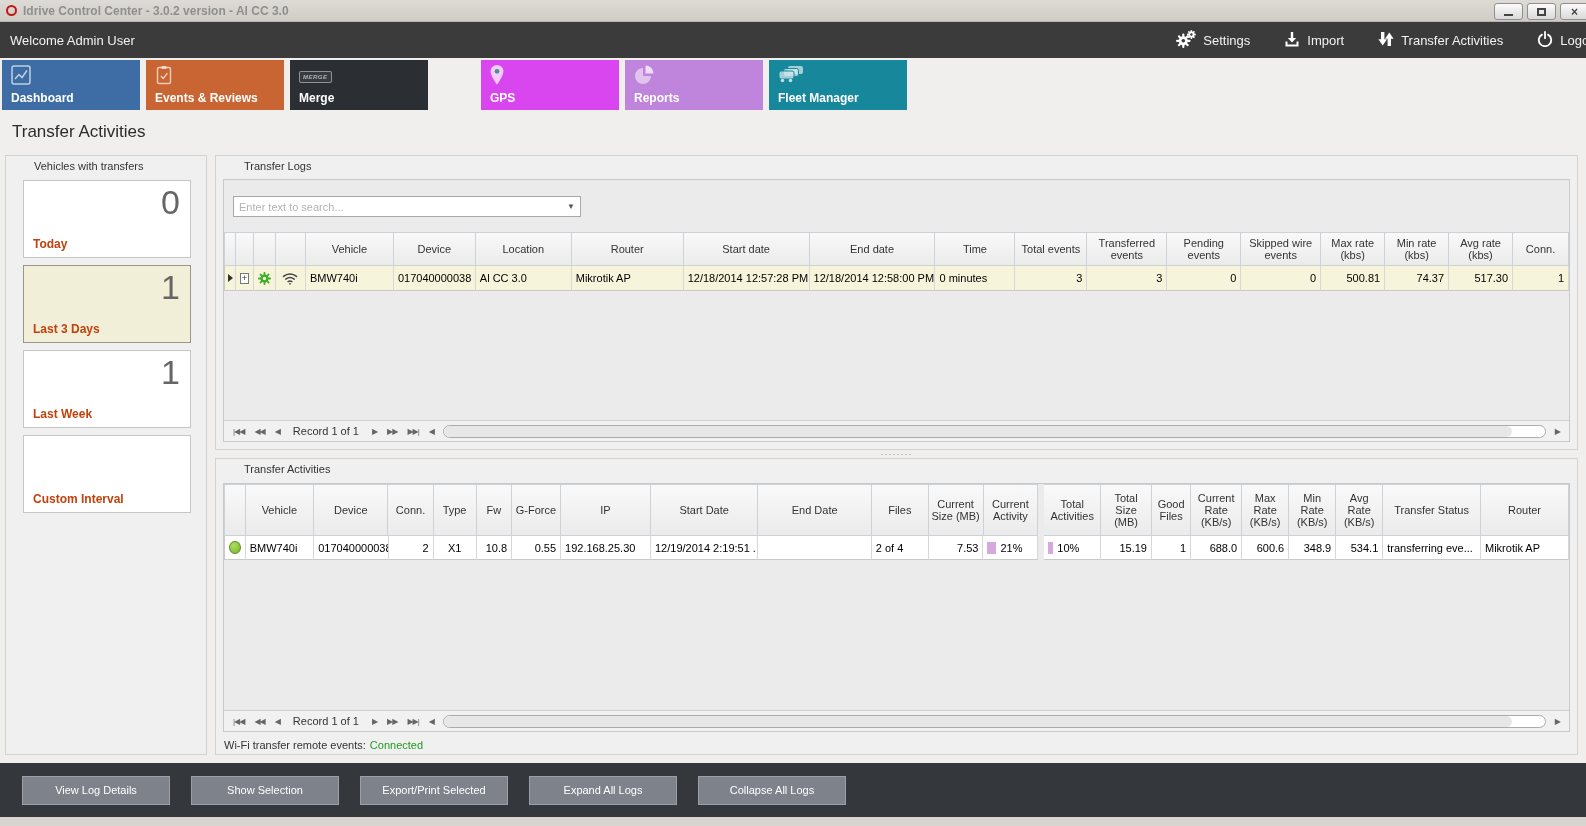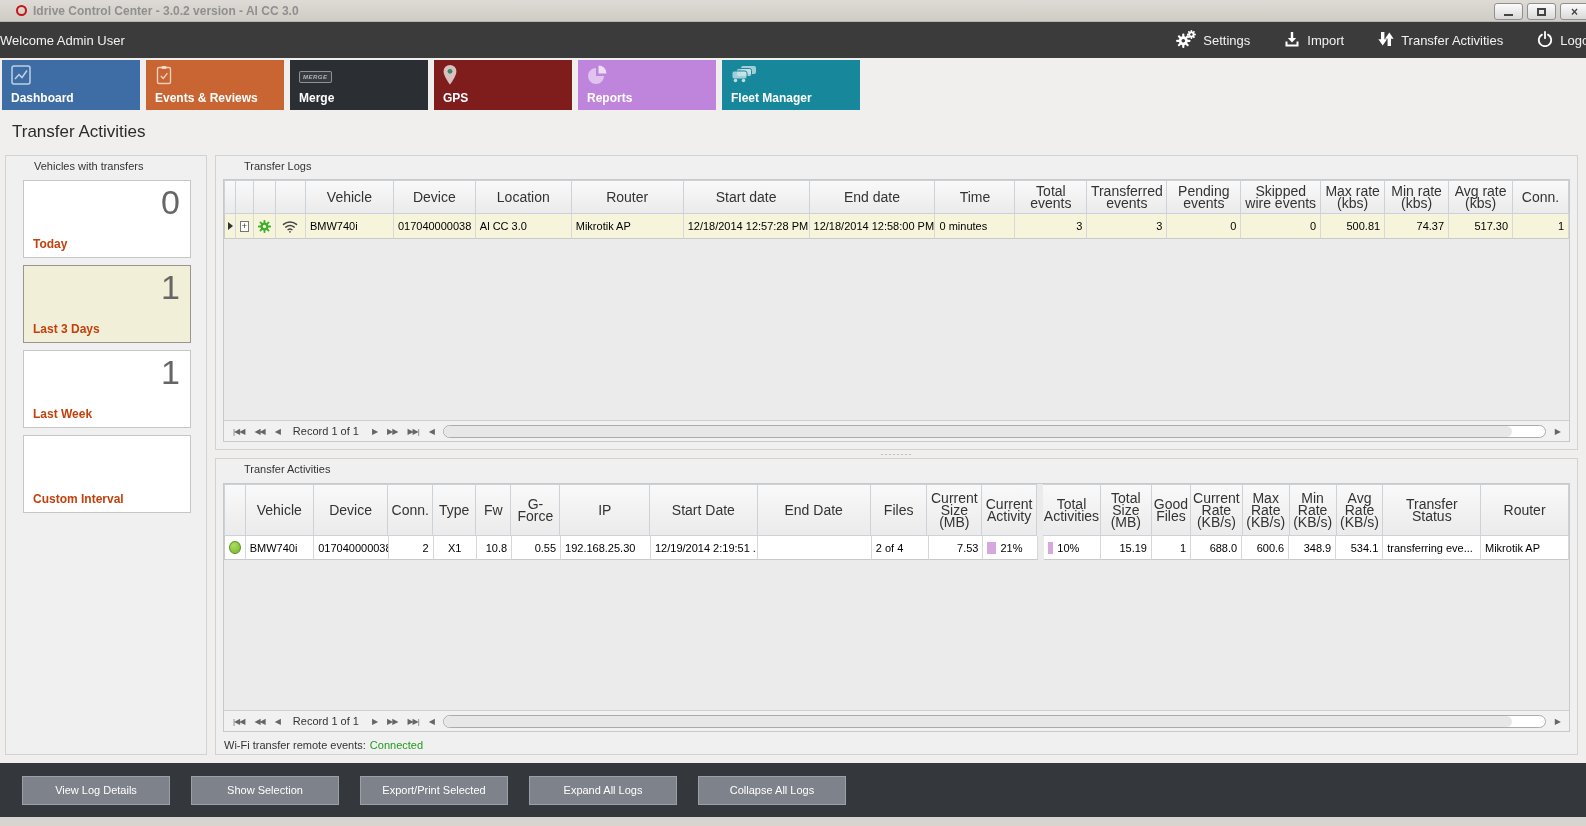--- a/index.html
+++ b/index.html
@@ -1,34 +1,34 @@
 <!DOCTYPE html>
 <html><head>
 <meta charset="utf-8">
 <style>
   * { margin:0; padding:0; box-sizing:border-box; }
   html,body { width:1586px; height:826px; overflow:hidden; font-family:"Liberation Sans", sans-serif; background:#f0efed; position:relative; }
 
   
   .titlebar { position:absolute; left:0; top:0; width:1586px; height:22px;
     background:linear-gradient(#dedbd6,#cfccc6); border-bottom:1px solid #b8b5af;
-    display:flex; align-items:center; padding-left:16px; }
+    display:flex; align-items:center; padding-left:6px; }
   .app-icon { width:11px; height:11px; border:2px solid #c41414; border-radius:50%; margin-right:6px; flex:0 0 auto; }
   .titlebar-text { font-size:12px; font-weight:bold; color:#8f8f8f; }
   .winbtn { position:absolute; top:3px; width:29px; height:17px; border:1px solid #8f8f8f; border-radius:3px;
     background:linear-gradient(#fbfbfb,#d9d9d9); display:flex; align-items:center; justify-content:center; }
   .winbtn.min { left:1494px; } .winbtn.max { left:1527px; } .winbtn.close { left:1560px; }
   .glyph-min { width:9px; height:2px; background:#444; margin-top:7px; }
   .glyph-max { width:9px; height:8px; border:2px solid #444; }
   .glyph-close { font-size:12px; color:#444; font-weight:bold; line-height:1; }
 
   
   .topbar { position:absolute; left:0; top:22px; width:1586px; height:36px; background:#3b3b3b;
     display:flex; align-items:center; color:#fff; }
-  .welcome { font-size:13px; color:#f2f2f2; }
+  .welcome { font-size:13px; padding-left:10px; color:#f2f2f2; }
   .topbar-actions { position:absolute; right:-14px; top:0; height:36px; display:flex; align-items:center; gap:34px; padding-right:0; }
   .tb-action { display:flex; align-items:center; gap:7px; font-size:13px; color:#f2f2f2; cursor:pointer; white-space:nowrap; }
 
   
   .tiles { position:absolute; left:2px; top:60px; display:flex; gap:6px; }
   .tile { width:138px; height:50px; color:#fff; position:relative; padding:5px 0 0 9px; cursor:pointer; }
   .tile .t-label { position:absolute; left:9px; bottom:5px; font-size:12px; font-weight:bold; }
   .tile svg { opacity:.8; }
   .merge-badge { display:inline-block; border:1px solid rgba(255,255,255,.45); background:rgba(255,255,255,.06);
     color:rgba(255,255,255,.6); font-size:6px; font-style:italic; font-weight:bold; letter-spacing:.5px;
@@ -61,21 +61,21 @@
   .search-wrap input { flex:1; border:none; outline:none; font-size:11px; color:#333; padding:0 5px;
     font-family:"Liberation Sans", sans-serif; background:transparent; }
   .search-wrap input::placeholder { color:#b4b4b4; }
   .dd-btn { width:18px; height:100%; display:flex; align-items:center; justify-content:center;
     font-size:8px; color:#555; cursor:pointer; }
 
   
   .tbl { width:1345px; }
   .trow { display:flex; }
   .th { background:linear-gradient(#f9f9f9,#ebebeb); border-top:1px solid #cdd2d8; border-right:1px solid #cdd2d8;
-    border-bottom:1px solid #cdd2d8; font-size:14px; color:#333; display:flex; align-items:center;
+    border-bottom:1px solid #cdd2d8; font-size:11px; color:#333; display:flex; align-items:center;
     justify-content:center; text-align:center; padding:1px 2px; line-height:12px; }
   .th:first-child { border-left:1px solid #cdd2d8; }
   .td { font-size:11px; color:#000; border-right:1px solid #d8d8d8; border-bottom:1px solid #c9c9c9;
     display:flex; align-items:center; padding:0 4px; overflow:hidden; white-space:nowrap; }
   .td:first-child { border-left:1px solid #c9c9c9; }
   .num { justify-content:flex-end; } .ctr { justify-content:center; }
   .logs-tbl .th { height:34px; }
   .logs-tbl .td { height:25px; background:#f6f4da; }
   .acts-tbl .th { height:52px; }
   .acts-tbl .td { height:24px; background:#fff; }
@@ -197,21 +197,21 @@
           <rect x="2.5" y="2.5" width="13" height="16" rx="1.5"></rect>
           <rect x="6.5" y="1" width="5" height="3" rx="1" fill="rgba(255,255,255,.85)" stroke="none"></rect>
           <polyline points="5.8,11 8.2,13.4 12.4,8.2"></polyline>
         </svg></span>
     <span class="t-label">Events &amp; Reviews</span>
   </div>
   <div class="tile" style="background-color: rgb(43, 46, 51);">
     <span class="merge-badge">MERGE</span>
     <span class="t-label">Merge</span>
   </div>
-  <div class="tile" style="background-color: #7f1d1d;">
+  <div class="tile" style="background-color: #d946ef; margin-left: 47px;">
     <span><svg width="14" height="20" viewBox="0 0 14 20" fill="rgba(255,255,255,.9)">
           <path d="M7 0a6.4 6.4 0 00-6.4 6.4C.6 11 7 19.5 7 19.5s6.4-8.5 6.4-13.1A6.4 6.4 0 007 0z"></path>
           <circle cx="7" cy="6.3" r="2.4" fill="#27a578"></circle>
         </svg></span>
     <span class="t-label">GPS</span>
   </div>
   <div class="tile" style="background-color: rgb(191, 132, 220);">
     <span><svg width="20" height="20" viewBox="0 0 20 20">
           <path fill="rgba(255,255,255,.65)" d="M9 3a8 8 0 108 8H9z"></path>
           <path fill="rgba(255,255,255,.9)" d="M11.5 0.5a8 8 0 018 8h-8z"></path>
@@ -250,20 +250,26 @@
     <div class="card">
       <span class="card-count"></span>
       <span class="card-label">Custom Interval</span>
     </div>
   </div>
 </div>
 
 <div class="panel logs-panel">
   <div class="panel-title">Transfer Logs</div>
   <div class="inner-box">
+    <div class="search-row">
+      <div class="search-wrap">
+        <input type="text" placeholder="Enter text to search..." style="">
+        <span class="dd-btn">▼</span>
+      </div>
+    </div>
     <div class="tbl logs-tbl">
       <div class="trow">
         <div class="th lc1"></div>
         <div class="th lc2"></div>
         <div class="th lc3"></div>
         <div class="th lc4"></div>
         <div class="th lc5">Vehicle</div>
         <div class="th lc6">Device</div>
         <div class="th lc7">Location</div>
         <div class="th lc8">Router</div>

